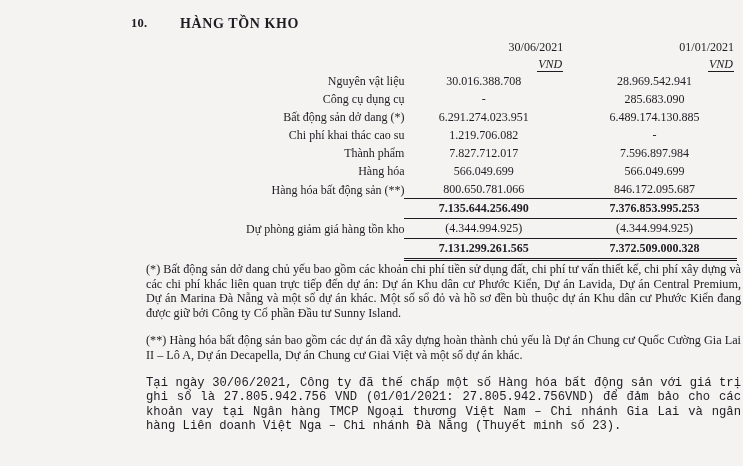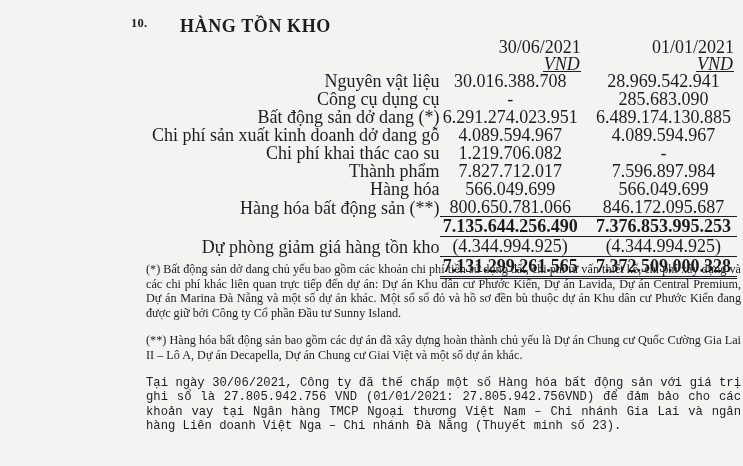--- a/index.html
+++ b/index.html
@@ -37,32 +37,32 @@
     top: 0;
     font-weight: bold;
     font-size: 12.5px;
     letter-spacing: 0.2px;
   }
   .note-title {
     position: absolute;
     left: 152px;
     top: 0;
     font-weight: bold;
-    font-size: 18px;
+    font-size: 14px;
     letter-spacing: 0.6px;
   }
 
   
   .inv-table {
     position: absolute;
     left: 0;
     top: 38px;
     width: 737px;
     border-collapse: collapse;
-    font-size: 18px;
+    font-size: 12px;
     padding-left: 16px;
   }
   .inv-table td, .inv-table th {
     padding: 0;
     vertical-align: bottom;
     font-weight: normal;
   }
   .c-label {
     width: 413px;
     padding-left: 152px !important;
@@ -153,25 +153,20 @@
         <td class="c-label">Công cụ dụng cụ</td>
         <td class="c-num first">-</td>
         <td class="c-num second">285.683.090</td>
       </tr>
       <tr class="body-row">
         <td class="c-label">Bất động sản dở dang (*)</td>
         <td class="c-num first">6.291.274.023.951</td>
         <td class="c-num second">6.489.174.130.885</td>
       </tr>
       <tr class="body-row">
-        <td class="c-label">Chi phí sản xuất kinh doanh dở dang gỗ</td>
-        <td class="c-num first">4.089.594.967</td>
-        <td class="c-num second">4.089.594.967</td>
-      </tr>
-      <tr class="body-row">
         <td class="c-label">Chi phí khai thác cao su</td>
         <td class="c-num first">1.219.706.082</td>
         <td class="c-num second">-</td>
       </tr>
       <tr class="body-row">
         <td class="c-label">Thành phẩm</td>
         <td class="c-num first">7.827.712.017</td>
         <td class="c-num second">7.596.897.984</td>
       </tr>
       <tr class="body-row">

